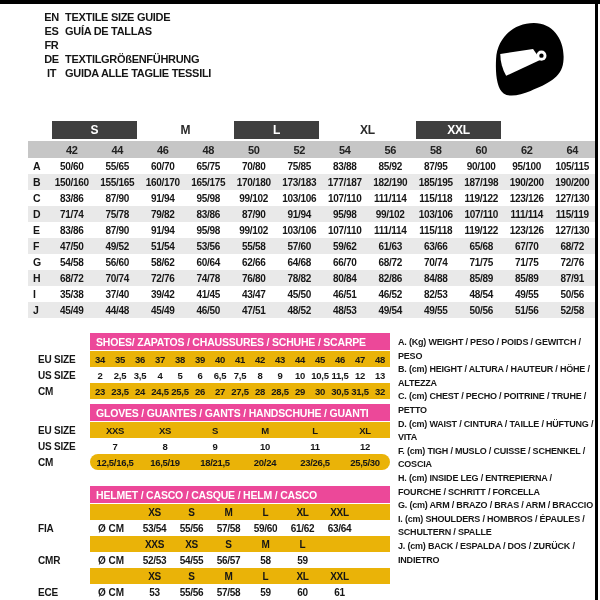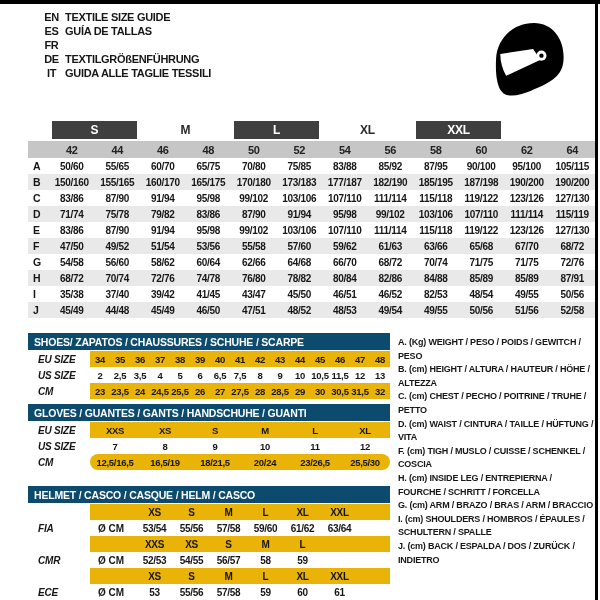--- a/index.html
+++ b/index.html
@@ -29,24 +29,24 @@
   .sizes-row{height:17px;background:#c6c6c6;}
   .sizes-row .cell{font-size:11px;color:#222;}
   .data-row{height:16px;}
   .data-row.alt{background:#e9e9e9;}
   .cell{display:flex;align-items:center;justify-content:center;font-size:10px;letter-spacing:-0.3px;white-space:nowrap;}
   .row-label{justify-content:flex-start;padding-left:5px;font-size:10.5px;}
 
   
   .subtable{position:absolute;left:28px;width:362px;}
   .shoes{top:333px;} .gloves{top:404px;} .helmet-table{top:486px;}
-  .sub-header{height:17px;margin-bottom:1px;background:#0c4a6e;color:#fff;display:flex;align-items:center;}
+  .sub-header{height:17px;margin-left:62px;margin-bottom:1px;background:#ec4899;color:#fff;display:flex;align-items:center;}
   .sub-title{padding-left:6px;font-size:10.5px;letter-spacing:-0.2px;white-space:nowrap;}
   .sub-row{display:flex;height:16px;align-items:stretch;}
-  .sub-label{width:62px;display:flex;align-items:center;padding-left:10px;font-size:10px;box-sizing:border-box;letter-spacing:-0.2px;font-style:italic;}
+  .sub-label{width:62px;display:flex;align-items:center;padding-left:10px;font-size:10px;box-sizing:border-box;letter-spacing:-0.2px;}
   .sub-vals{flex:1;display:grid;}
   .sub-cell{display:flex;align-items:center;justify-content:center;font-size:9.5px;letter-spacing:-0.3px;white-space:nowrap;}
   .sub-row.alt .sub-vals,.sub-row.alt .helm-vals{background:#eab308;}
   .helm-vals{flex:1;display:flex;}
   .helm-unit{width:46px;display:flex;align-items:center;padding-left:8px;font-size:10px;box-sizing:border-box;}
   .helm-cell{width:37px;display:flex;align-items:center;justify-content:center;font-size:10px;letter-spacing:-0.3px;white-space:nowrap;}
 
   
   .legend{position:absolute;left:398px;top:336px;width:198px;font-size:9px;letter-spacing:-0.2px;line-height:13.6px;}
   .legend-item{white-space:normal;}

